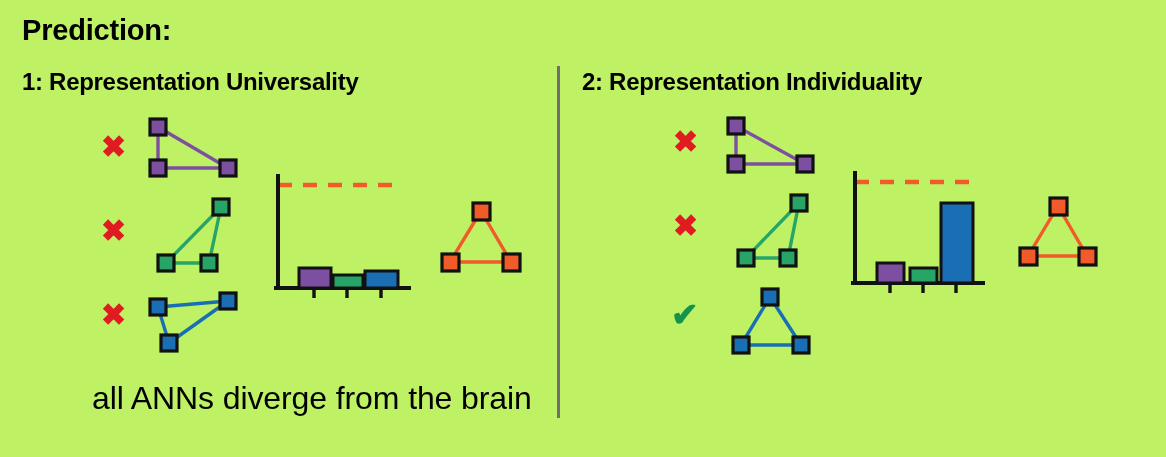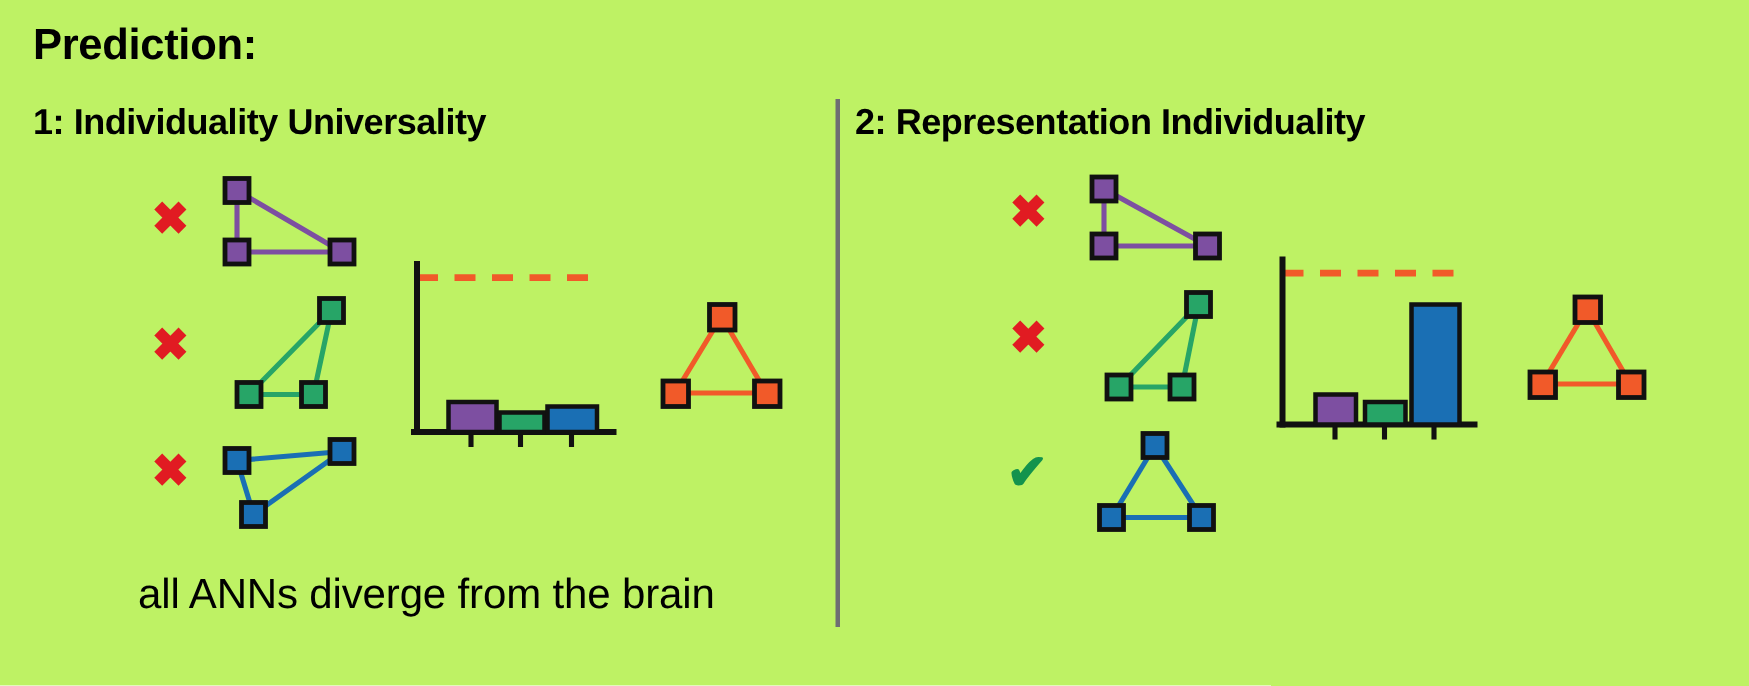--- a/index.html
+++ b/index.html
@@ -30,33 +30,33 @@
   }
   .panel-title {
     top: 68px;
     font-size: 24px;
     font-weight: bold;
     color: #000000;
     letter-spacing: -0.3px;
     white-space: nowrap;
   }
   #panel-1-title { left: 22px; }
-  #panel-2-title { left: 570px; }
+  #panel-2-title { left: 582px; }
 
   #panel-divider {
     left: 557px;
     top: 66px;
     width: 3px;
     height: 352px;
     background: #6e6e73;
   }
 
   .caption {
     top: 380px;
-    font-size: 28px;
+    font-size: 32px;
     color: #000000;
     white-space: nowrap;
     letter-spacing: -0.1px;
   }
   #caption-1 { left: 92px; }
   #caption-2 { left: 628px; }
 
   .mark {
     font-size: 30px;
     font-weight: bold;
@@ -76,21 +76,21 @@
 </style>
 </head>
 <body>
 
 <div id="figure">
 
   <div class="abs" id="prediction-title">Prediction:</div>
 
   <div class="abs" id="panel-divider"></div>
 
-  <div class="abs panel-title" id="panel-1-title">1: Individuality Universality</div>
+  <div class="abs panel-title" id="panel-1-title">1: Representation Universality</div>
 
   <div class="abs mark mark-cross" style="left:101px; top:132px;">✖</div>
   <div class="abs mark mark-cross" style="left:101px; top:216px;">✖</div>
   <div class="abs mark mark-cross" style="left:101px; top:300px;">✖</div>
 
   <svg class="gfx" style="left:140px; top:110px;" width="110" height="80">
     <g>
       <line class="edge" x1="18" y1="17" x2="18" y2="58" stroke="#7d4fa1"></line>
       <line class="edge" x1="18" y1="17" x2="88" y2="58" stroke="#7d4fa1"></line>
       <line class="edge" x1="18" y1="58" x2="88" y2="58" stroke="#7d4fa1"></line>

